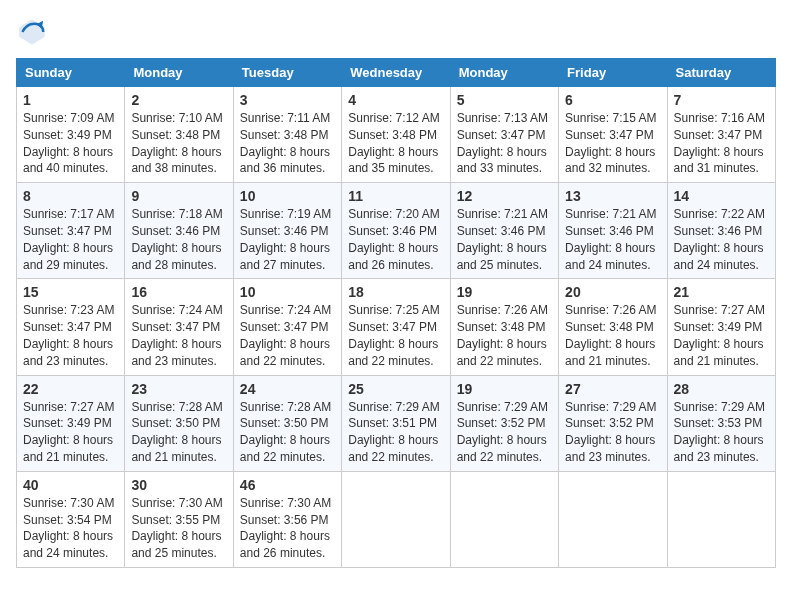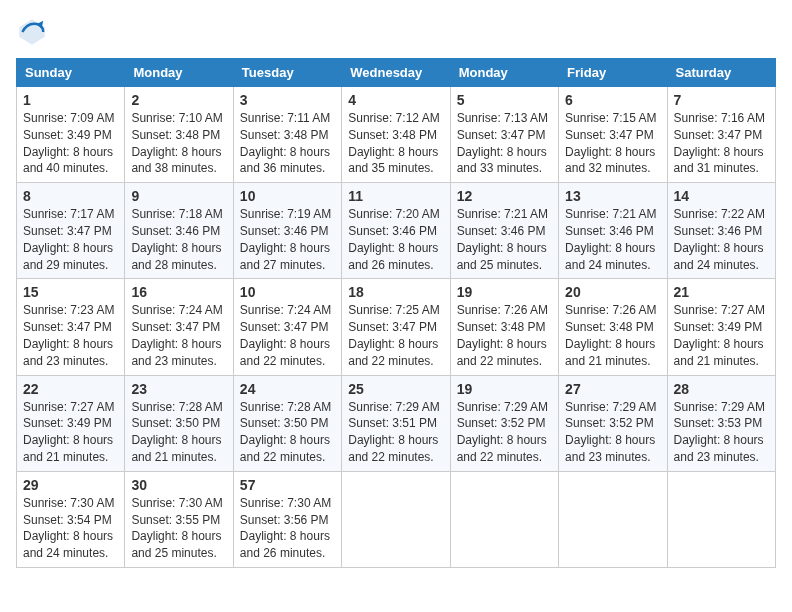--- a/index.html
+++ b/index.html
@@ -235,29 +235,29 @@
           <span class="day-num">27</span>
           <div class="cell-content">Sunrise: 7:29 AM<br>Sunset: 3:52 PM<br>Daylight: 8 hours and 23 minutes.</div>
         </td>
         <td>
           <span class="day-num">28</span>
           <div class="cell-content">Sunrise: 7:29 AM<br>Sunset: 3:53 PM<br>Daylight: 8 hours and 23 minutes.</div>
         </td>
       </tr>
       <tr>
         <td>
-          <span class="day-num">29</span>
+          <span class="day-num">40</span>
           <div class="cell-content">Sunrise: 7:30 AM<br>Sunset: 3:54 PM<br>Daylight: 8 hours and 24 minutes.</div>
         </td>
         <td>
           <span class="day-num">30</span>
           <div class="cell-content">Sunrise: 7:30 AM<br>Sunset: 3:55 PM<br>Daylight: 8 hours and 25 minutes.</div>
         </td>
         <td>
-          <span class="day-num">57</span>
+          <span class="day-num">46</span>
           <div class="cell-content">Sunrise: 7:30 AM<br>Sunset: 3:56 PM<br>Daylight: 8 hours and 26 minutes.</div>
         </td>
         <td class="empty-cell"></td>
         <td class="empty-cell"></td>
         <td class="empty-cell"></td>
         <td class="empty-cell"></td>
       </tr>
     </tbody>
 </table>
 

